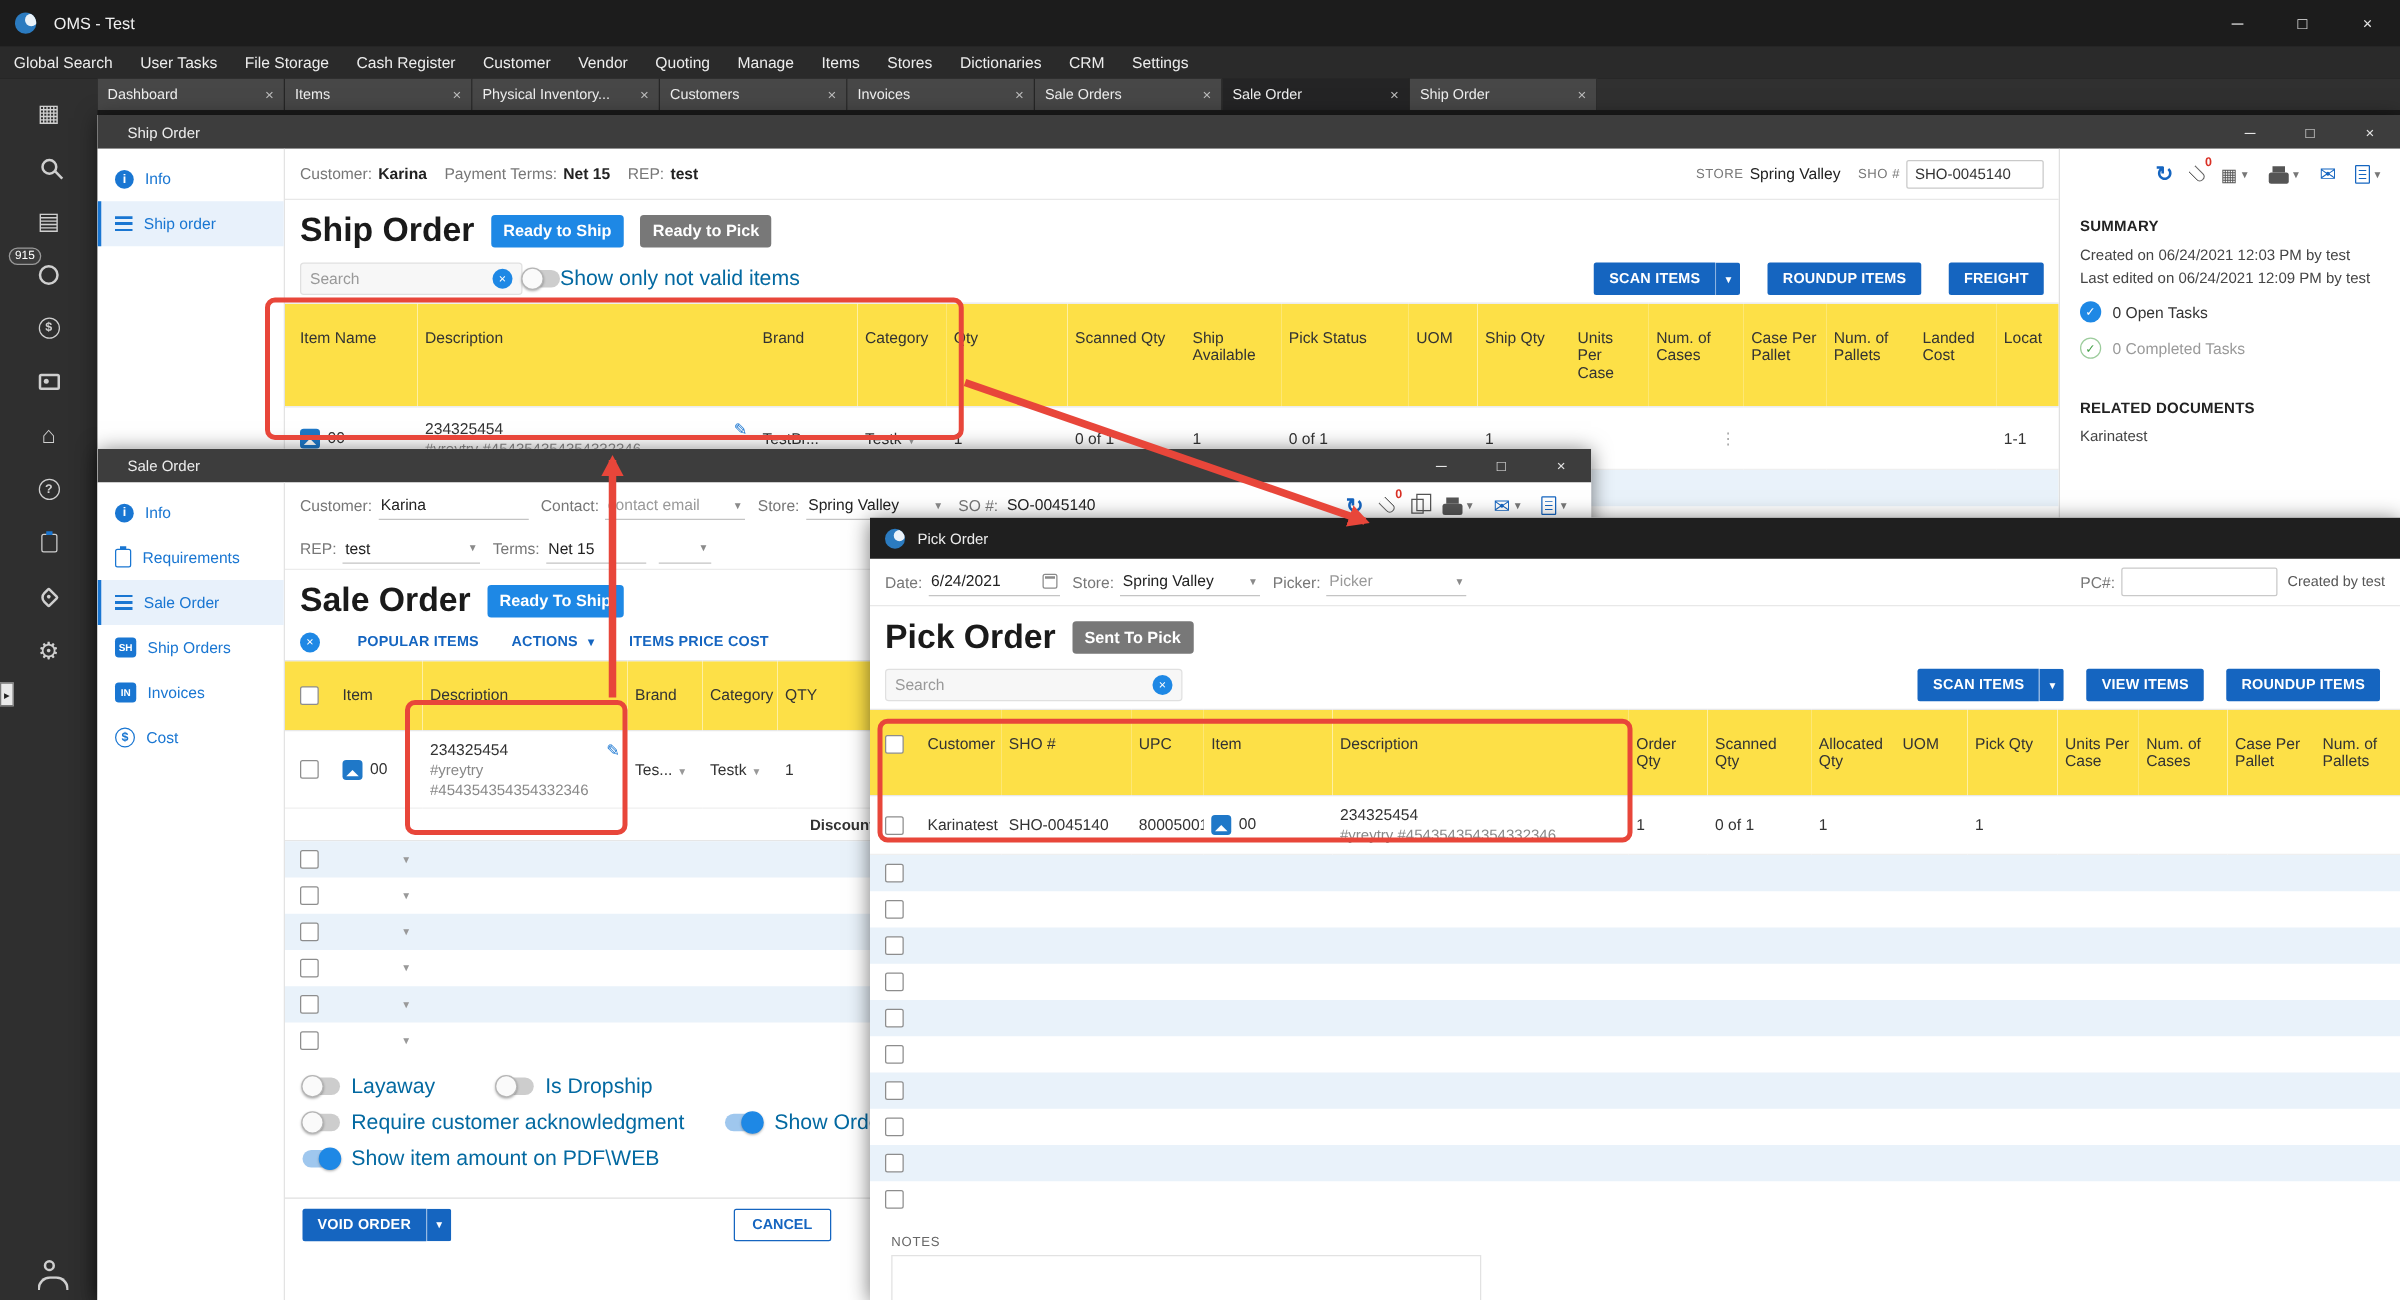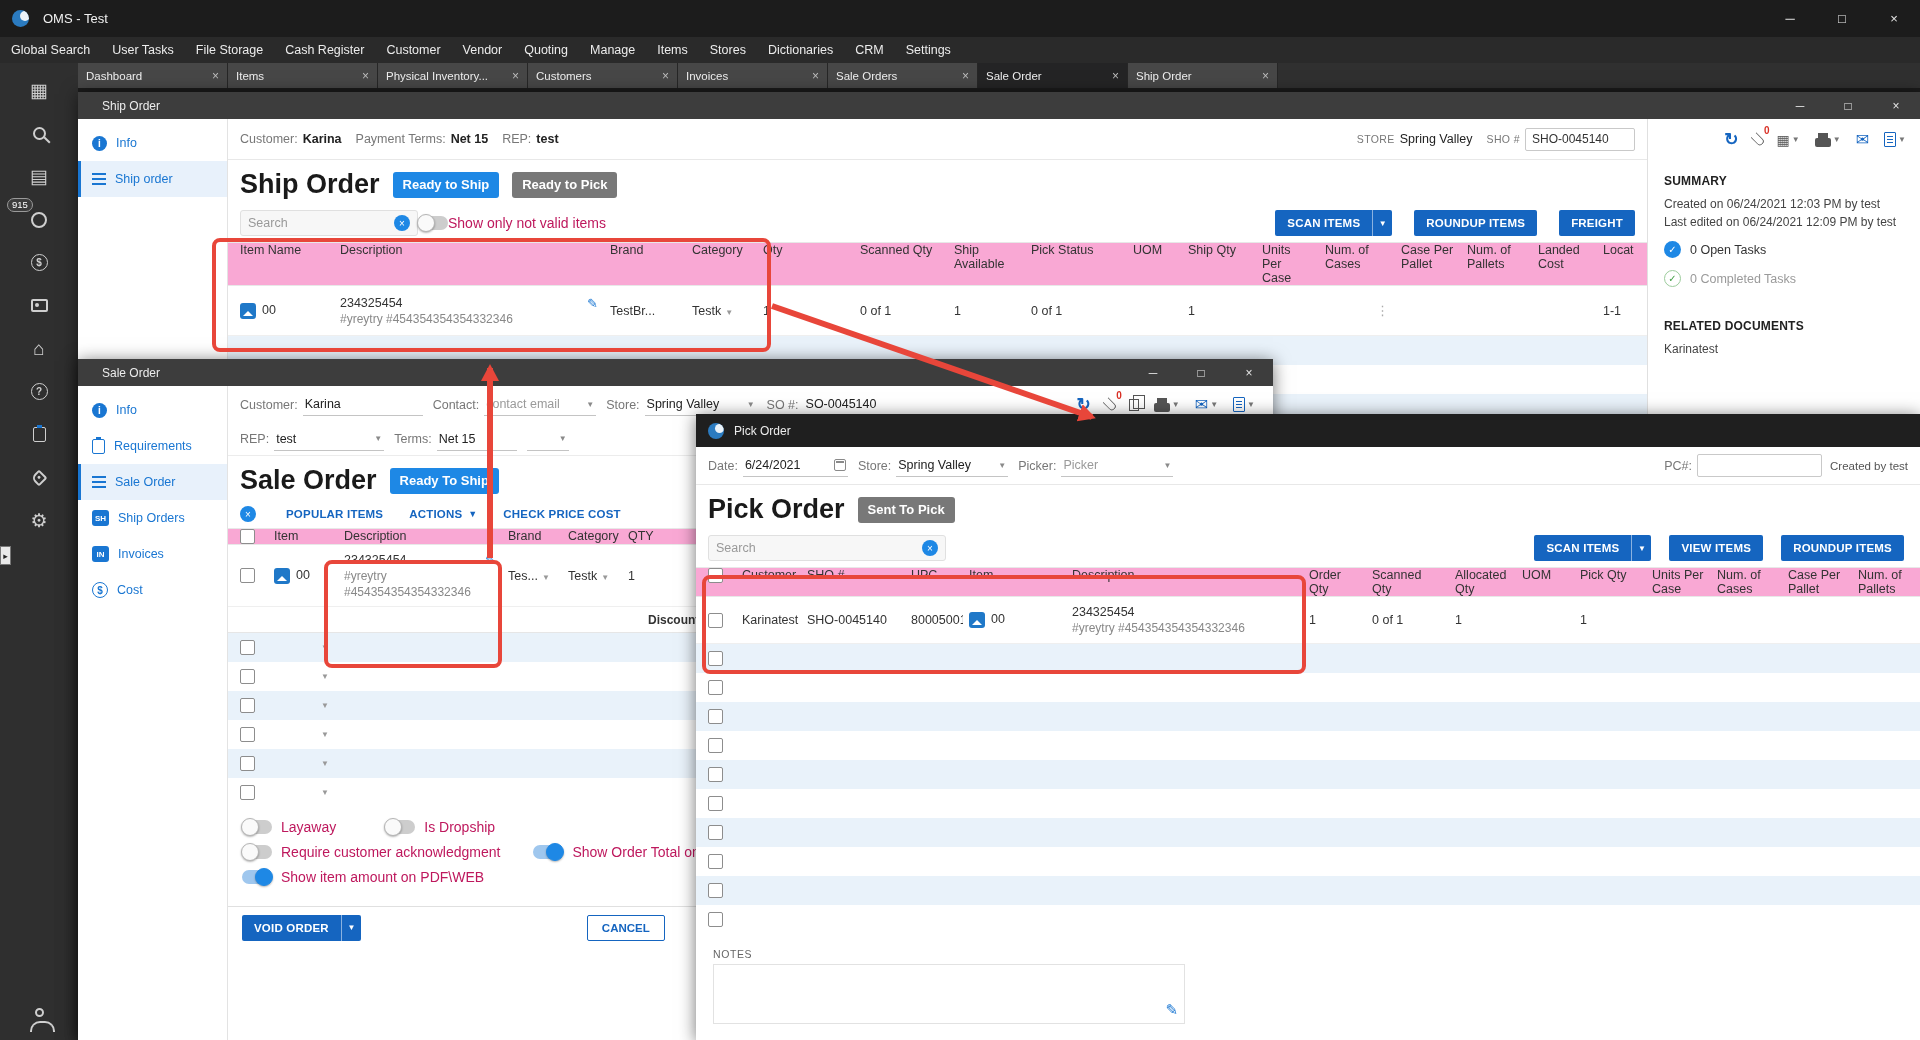--- a/index.html
+++ b/index.html
@@ -85,33 +85,33 @@
 
 .controls{display:flex;align-items:center;padding:6px 12px;flex:none}
 .search-box{height:26px;background:#f7f7f7;border:1px solid #e0e0e0;border-radius:3px;display:flex;align-items:center;padding:0 7px;font-size:12.5px;color:#999}
 .w178{width:178px}.w238{width:238px}
 .clear-ico{margin-left:auto;width:16px;height:16px;border-radius:50%;background:#1e88e5;color:#fff;font-size:10px;display:flex;align-items:center;justify-content:center;flex:none}
 .clear-solo{margin:0 4px 0 0}
 .toggle{width:30px;height:14px;border-radius:8px;background:#cdcdcd;position:relative;flex:none}
 .toggle::after{content:'';position:absolute;width:16px;height:16px;border-radius:50%;background:#fafafa;border:1px solid #b5b5b5;top:-2px;left:-1px;box-shadow:0 1px 2px rgba(0,0,0,.3)}
 .toggle.on{background:#9fc7ee}
 .toggle.on::after{left:auto;right:-1px;background:#1e88e5;border-color:#1e88e5}
-.tlabel{font-size:14px;color:#be185d;white-space:nowrap}
+.tlabel{font-size:17px;color:#0369a1;white-space:nowrap}
 .ctr-right{margin-left:auto;display:flex;align-items:center;gap:22px}
 .btn{height:26px;background:#1565c0;color:#fff;border-radius:2px;font-size:11.5px;font-weight:bold;display:inline-flex;align-items:center;padding:0 12px;letter-spacing:.2px;white-space:nowrap}
 .split{display:inline-flex}
 .split .btn{border-radius:2px 0 0 2px}
 .caret-seg{width:20px;height:26px;background:#1565c0;border-left:1px solid rgba(255,255,255,.5);border-radius:0 2px 2px 0;display:flex;align-items:center;justify-content:center;color:#fff;font-size:8px}
 .btn-outline{height:26px;border:1px solid #1565c0;color:#1565c0;background:#fff;border-radius:2px;font-size:11.5px;font-weight:bold;display:inline-flex;align-items:center;padding:0 14px}
 .txt-btn{color:#1565c0;font-size:11.5px;font-weight:bold;letter-spacing:.2px;white-space:nowrap}
 .blue-caret{color:#1565c0;font-size:9px}
 
 
 .tbl{width:100%;border-collapse:collapse;table-layout:fixed;font-size:12.5px;flex:none}
-.tbl th{font-weight:normal;color:#333;text-align:left;padding:0 6px;border-top:1px solid #e8e8e8;border-bottom:1px solid #e8e8e8;background:#f9a8d4;vertical-align:top;overflow:hidden}
+.tbl th{font-weight:normal;color:#333;text-align:left;padding:20px 6px;border-top:1px solid #e8e8e8;border-bottom:1px solid #e8e8e8;background:#fde047;vertical-align:top;overflow:hidden}
 .tbl td{padding:6px;vertical-align:middle;color:#333;border-bottom:1px solid #efefef;overflow:hidden;white-space:nowrap}
 .pad-l{padding-left:12px !important}
 .cb{width:15px;height:15px;border:1.6px solid #8d8d8d;border-radius:2px;background:#fff;display:inline-block;vertical-align:middle;flex:none}
 .pic-icon{width:16px;height:16px;background:#1f78c8;border-radius:3px;position:relative;display:inline-block;vertical-align:middle;margin-right:6px}
 .pic-icon::after{content:'';position:absolute;bottom:3px;left:3px;border-left:5px solid transparent;border-right:5px solid transparent;border-bottom:5px solid #fff}
 .desc-wrap{display:flex;justify-content:space-between;align-items:flex-start}
 .d1{color:#333}
 .d2{color:#888;font-size:12px;margin-top:2px;white-space:nowrap}
 .pencil{color:#1976d2;font-size:13px;flex:none}
 .red{color:#d93025}
@@ -553,21 +553,21 @@
         <span class="page-title">Sale Order</span>
         <span class="badge blue">Ready To Ship</span>
       </div>
       <div class="controls" style="gap:26px">
         <span class="clear-ico clear-solo">×</span>
         <span class="txt-btn">POPULAR ITEMS</span>
         <span style="display:inline-flex;align-items:center;gap:6px">
           <span class="txt-btn">ACTIONS</span>
           <span class="blue-caret">▼</span>
         </span>
-        <span class="txt-btn">CHECK PRICE COST</span>
+        <span class="txt-btn">ITEMS PRICE COST</span>
       </div>
       <table class="tbl">
         <colgroup>
             <col style="width:40px">
             <col style="width:70px">
             <col style="width:164px">
             <col style="width:60px">
             <col style="width:60px">
             <col style="width:50px">
             <col>

